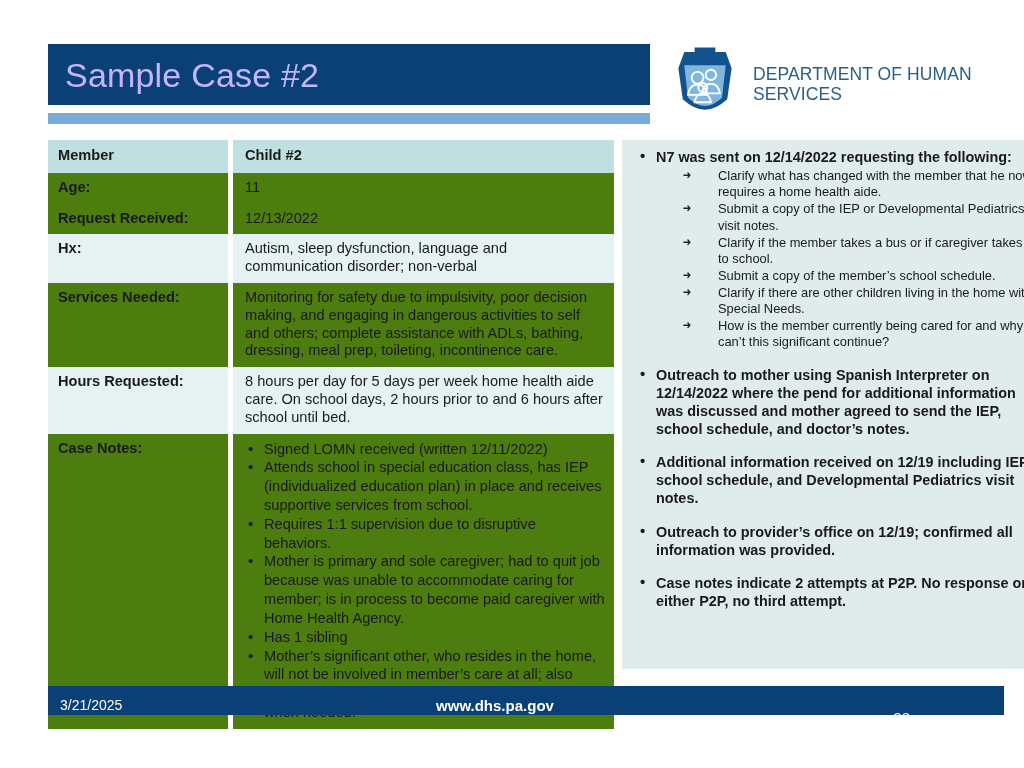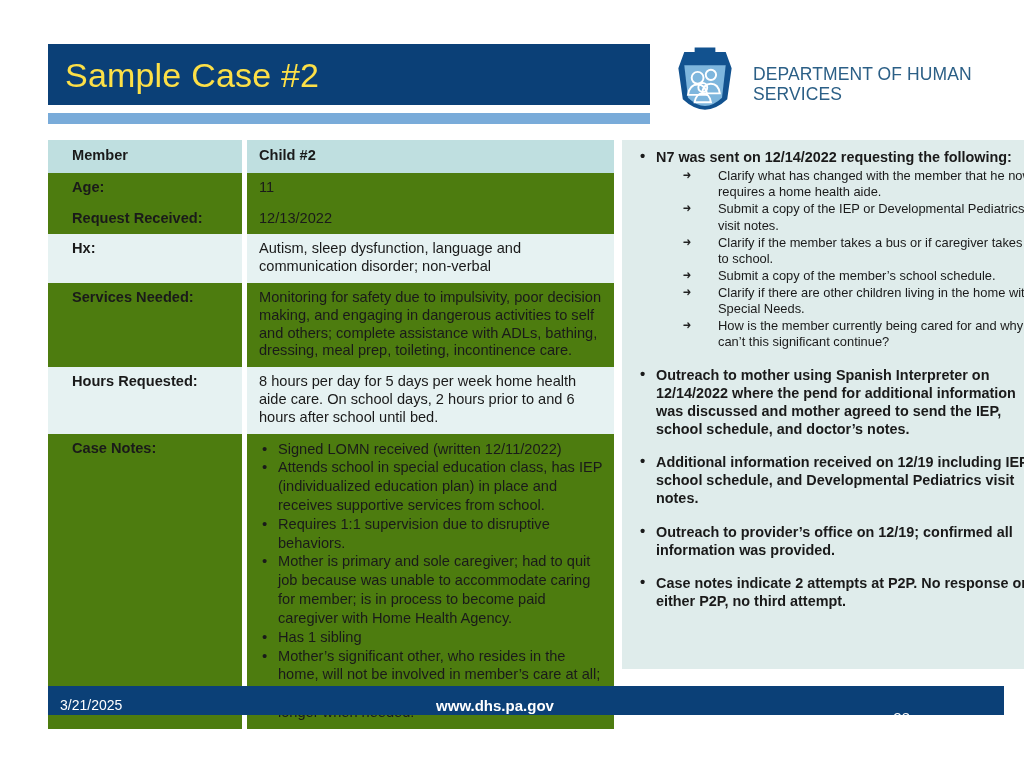--- a/index.html
+++ b/index.html
@@ -21,21 +21,21 @@
     position: absolute;
     left: 48px;
     top: 44px;
     width: 602px;
     height: 61px;
     background: #0b4077;
     display: flex;
     align-items: center;
   }
   #title-text {
-    color: #fde047;
+    color: #c4b5fd;
     font-size: 34px;
     font-weight: 400;
     letter-spacing: 0.2px;
     padding-left: 17px;
     line-height: 1;
   }
   #title-accent {
     position: absolute;
     left: 48px;
     top: 113px;
@@ -77,21 +77,21 @@
     position: absolute;
     left: 48px;
     top: 140px;
     width: 566px;
     border-collapse: separate;
     border-spacing: 0;
     table-layout: fixed;
   }
   #case-table td {
     vertical-align: top;
-    padding: 6px 8px 7px 24px;
+    padding: 6px 8px 7px 10px;
     font-size: 14.6px;
     line-height: 1.22;
   }
   #case-table td.k {
     width: 162px;
     font-weight: bold;
     border-right: 5px solid #ffffff;
   }
   #case-table tr.band-a td { background: #e6f2f2; }
   #case-table tr.band-b td { background: #4d7c0f; }

